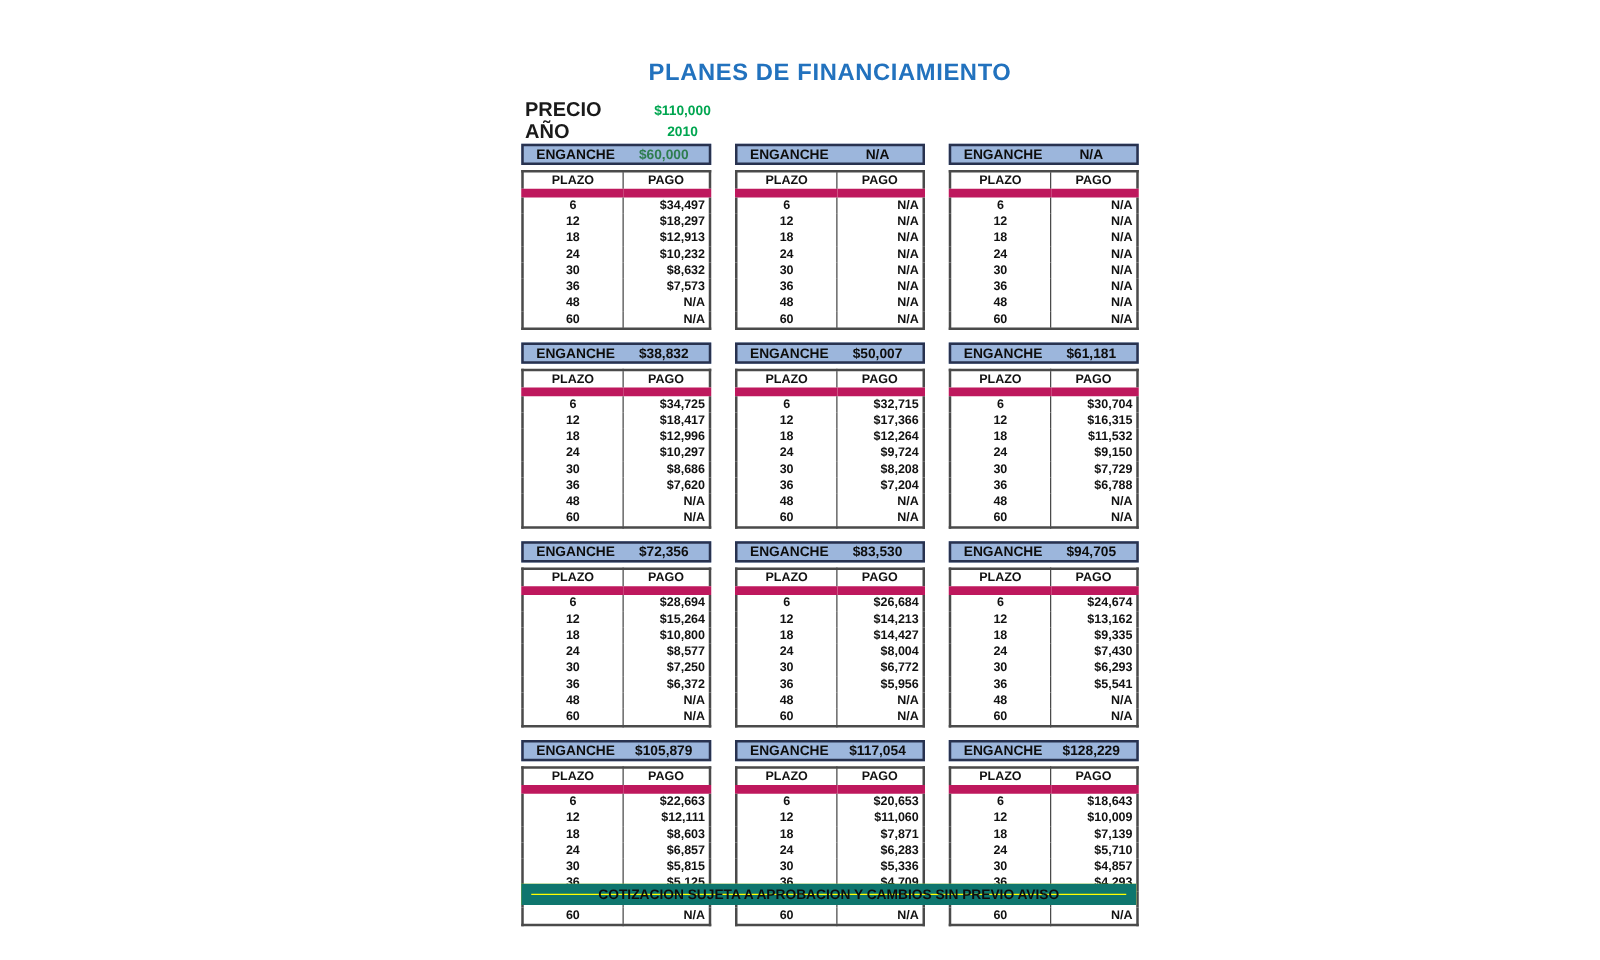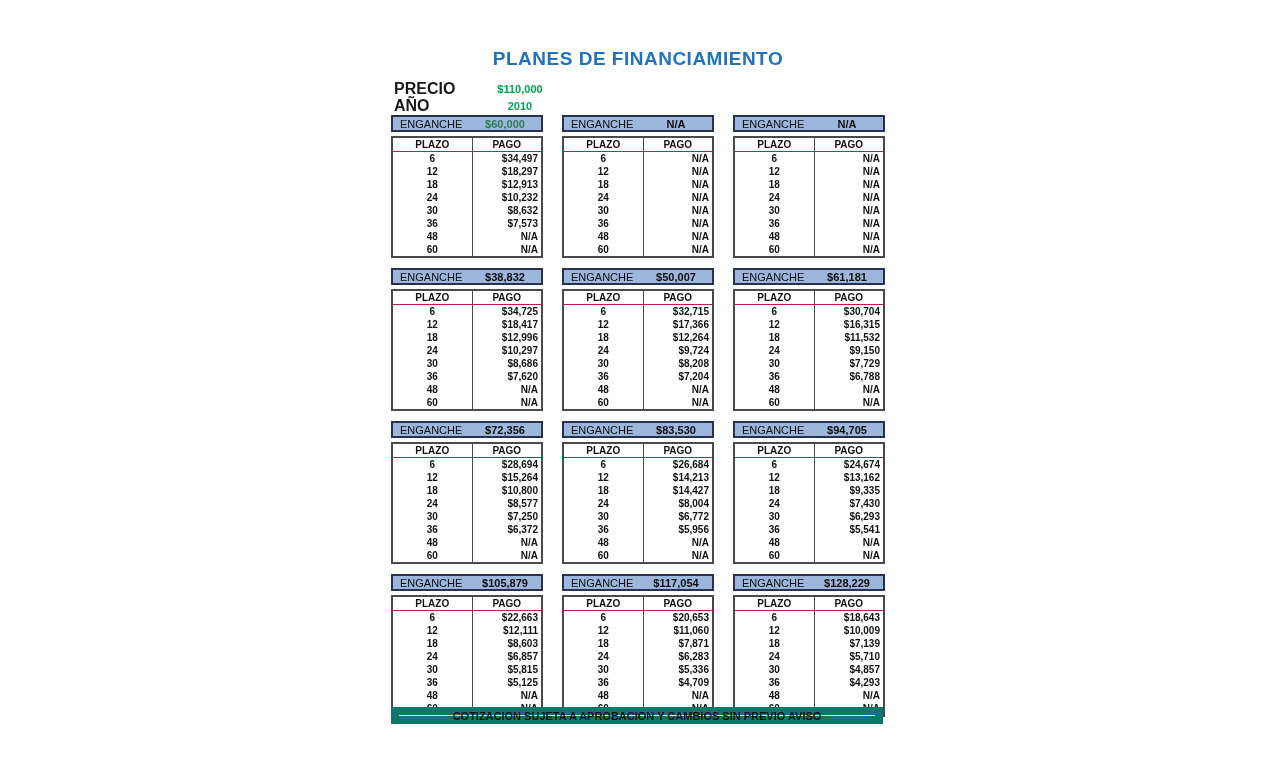--- a/index.html
+++ b/index.html
@@ -1,44 +1,44 @@
 <!DOCTYPE html>
 <html><head>
 <meta charset="utf-8">
 <style>
   * { margin:0; padding:0; box-sizing:border-box; }
   html,body { width:1280px; height:768px; background:#ffffff; overflow:hidden;
               font-family:"Liberation Sans", sans-serif; }
-  .page { position:absolute; left:391px; top:0; width:494px; height:768px; }
+  .page { position:absolute; left:417px; top:0; width:494px; height:768px; }
 
   .title { position:absolute; top:48px; left:0; width:100%; text-align:center;
            font-size:19px; font-weight:bold; color:#2272BE; letter-spacing:.5px; }
 
   .info { position:absolute; top:80px; left:3px; }
   .info-row { display:flex; height:17px; align-items:center; }
   .info-label { width:86px; font-size:16px; font-weight:bold; color:#1a1a1a; }
   .info-value { width:80px; text-align:center; font-size:11px; font-weight:bold; color:#00A650; }
 
   .grid { position:absolute; top:115px; left:0; width:494px;
           display:grid; grid-template-columns:152px 152px 152px;
           column-gap:19px; row-gap:10px; }
 
   .plan { width:152px; }
   .plan-header { display:flex; align-items:center; height:17px;
                  background:#9CB6DC; border:2px solid #28324F; margin-bottom:4px; }
-  .ph-label { padding-left:7px; font-size:11px; font-weight:normal; color:#0d0d0d; width:76px; }
+  .ph-label { padding-left:7px; font-size:11px; font-weight:bold; color:#0d0d0d; width:76px;text-align:center; }
   .ph-value { flex:1; text-align:center; font-size:11px; font-weight:bold; color:#0d0d0d; }
   .ph-value.green { color:#2E7D4F; }
 
   table.plan-table { width:152px; border-collapse:collapse; border:2px solid #4a4a4a;
                      table-layout:fixed; }
   table.plan-table th, table.plan-table td {
       font-size:10px; font-weight:bold; color:#111; height:13px; line-height:13px;
       overflow:hidden; white-space:nowrap; }
-  table.plan-table th { border-bottom:1px solid #be185d; text-align:center; }
+  table.plan-table th { border-bottom:7px solid #be185d; text-align:center; }
   col.c-plazo { width:79px; }
   col.c-pago  { width:69px; }
   td.plazo { text-align:center; border-right:1px solid #4a4a4a; }
   th.plazo-h { border-right:1px solid #4a4a4a; }
   td.pago { text-align:right; padding-right:3px; }
 
   .banner { position:absolute; top:707px; left:0; width:492px; height:17px;
             background:#FFFF00; border:8px solid #0f766e;
             display:flex; align-items:center; justify-content:center; }
   .banner span { font-size:11px; font-weight:bold; color:#0d0d0d; }

